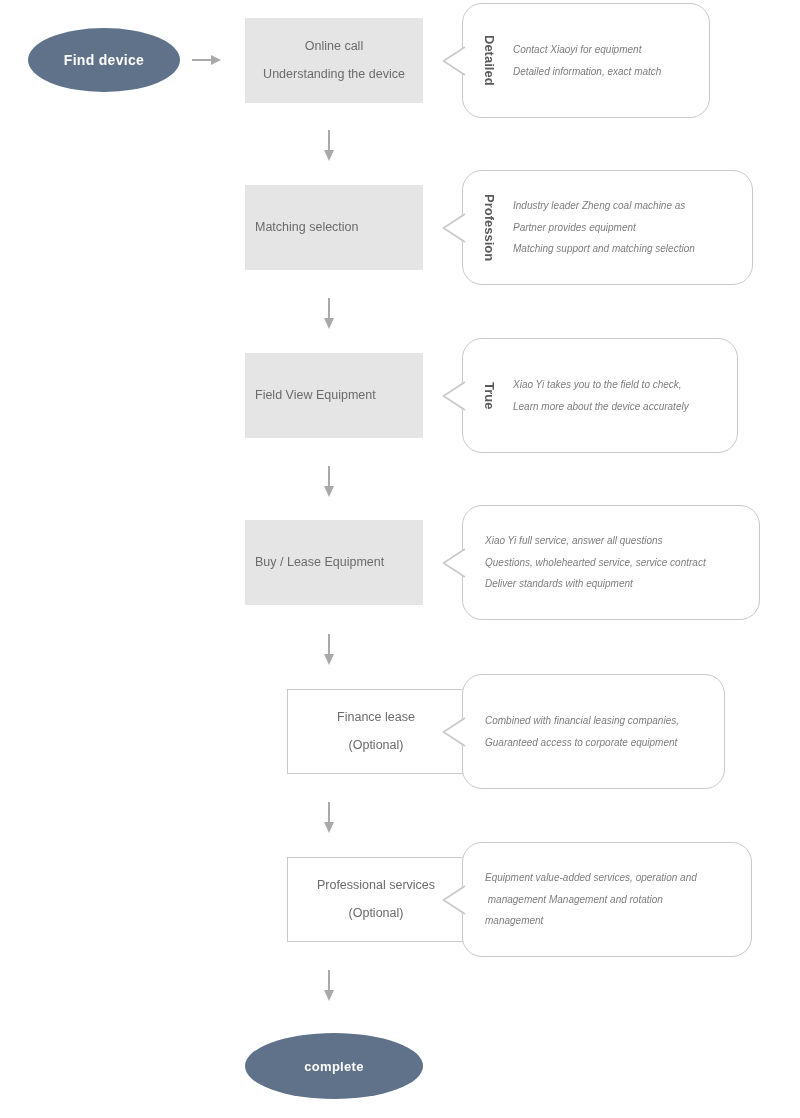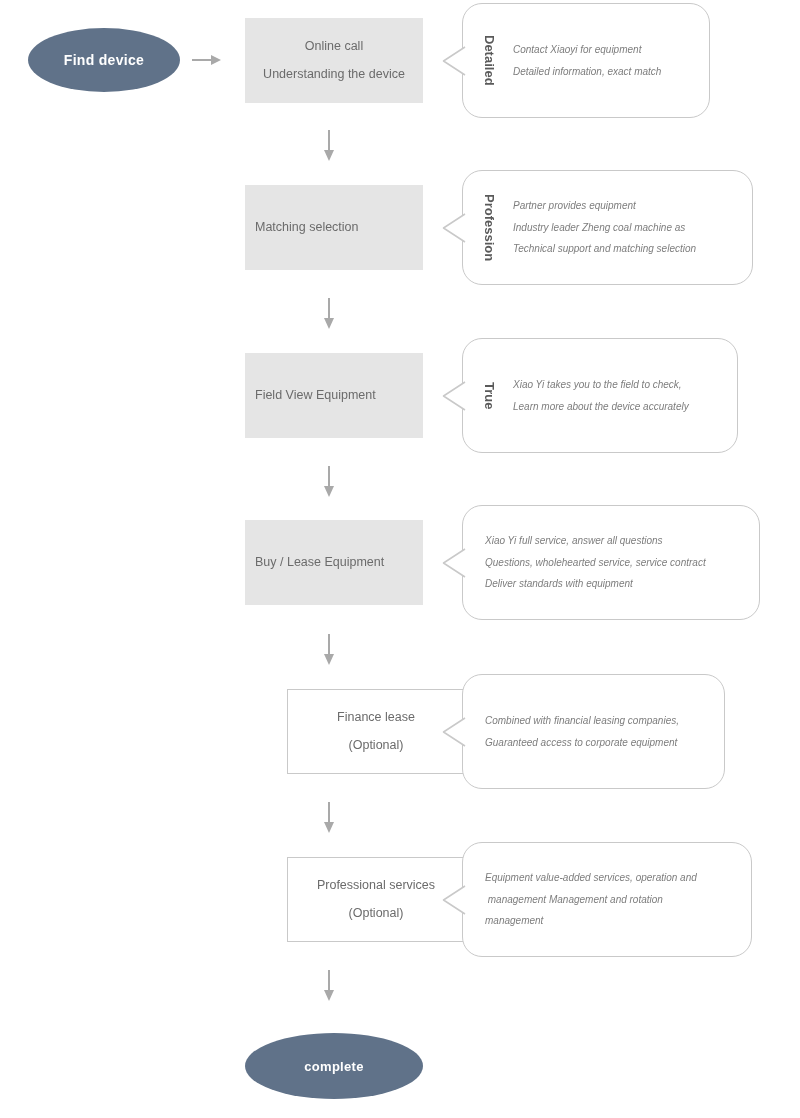--- a/index.html
+++ b/index.html
@@ -84,23 +84,23 @@
   <div class="row" style="top:170px">
     <div class="box filled left">
       <div class="box-line">Matching selection</div>
     </div>
     <div class="bubble has-tag" style="width:291px">
       <svg class="tail" width="25" height="30" viewBox="0 0 25 30">
         <path d="M24 1 L2.5 15 L24 29" fill="#ffffff" stroke="#c9c9c9" stroke-width="1.5" stroke-linejoin="round"></path>
       </svg>
       <div class="tag">Profession</div>
       <div class="lines">
+        <div class="bline">Industry leader Zheng coal machine as</div>
         <div class="bline">Partner provides equipment</div>
-        <div class="bline">Industry leader Zheng coal machine as</div>
-        <div class="bline">Technical support and matching selection</div>
+        <div class="bline">Matching support and matching selection</div>
       </div>
     </div>
   </div>
 
   <svg class="v-arrow" style="top:298px" width="12" height="32" viewBox="0 0 12 32">
     <line x1="6" y1="0" x2="6" y2="21" stroke="#a9a9a9" stroke-width="2"></line>
     <polygon points="1,20 11,20 6,31" fill="#a9a9a9"></polygon>
   </svg>
 
   <div class="row" style="top:338px">

